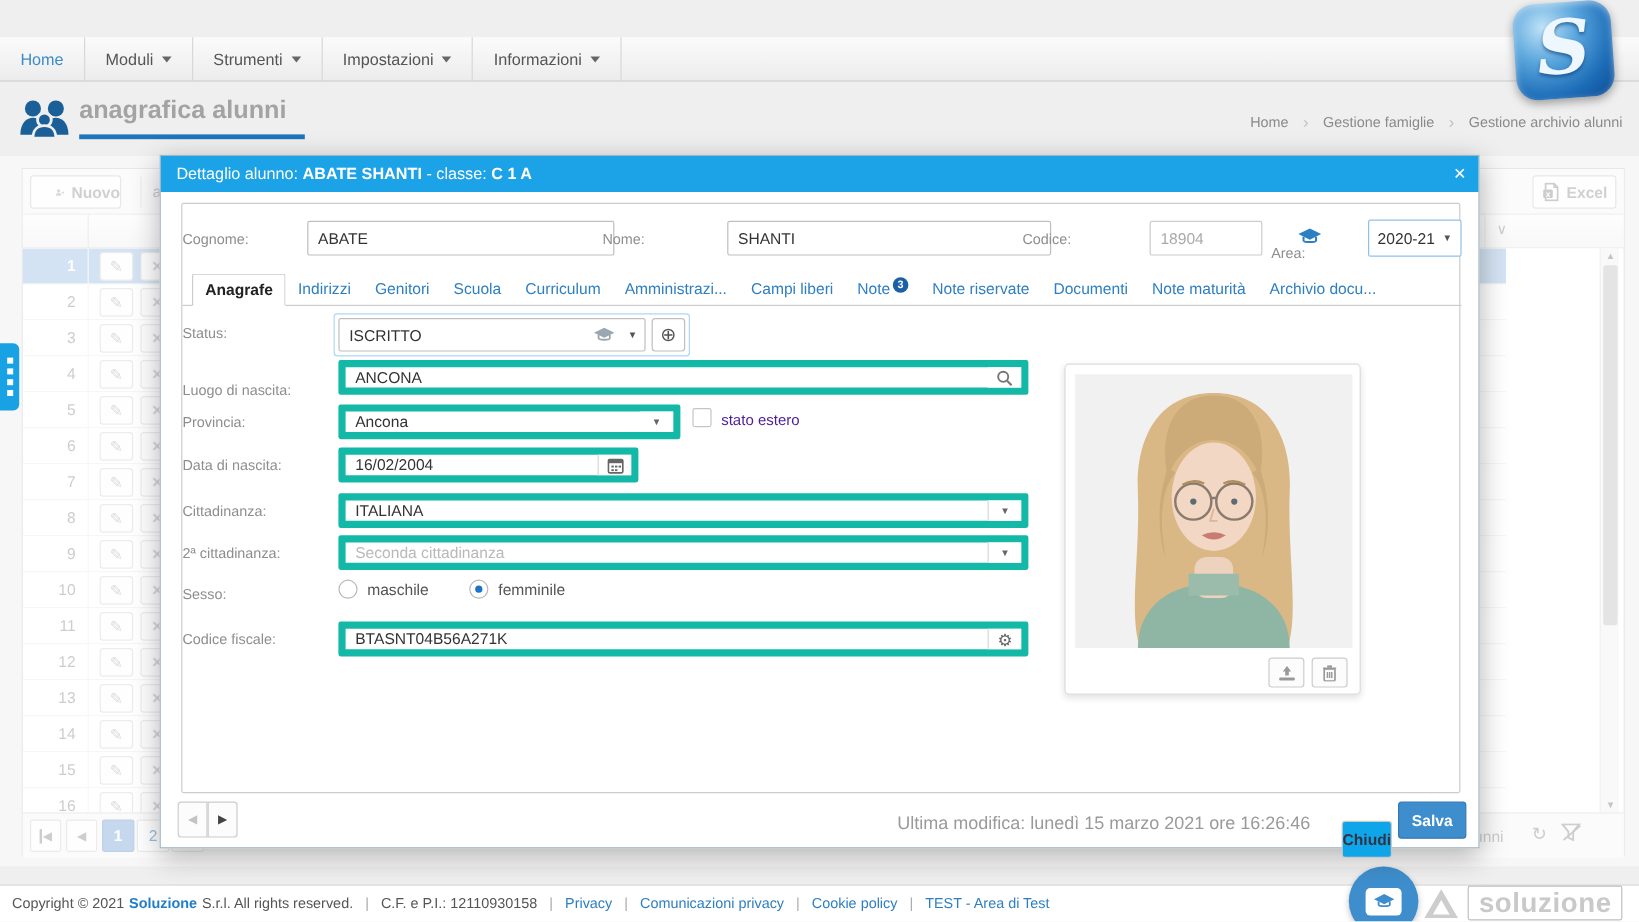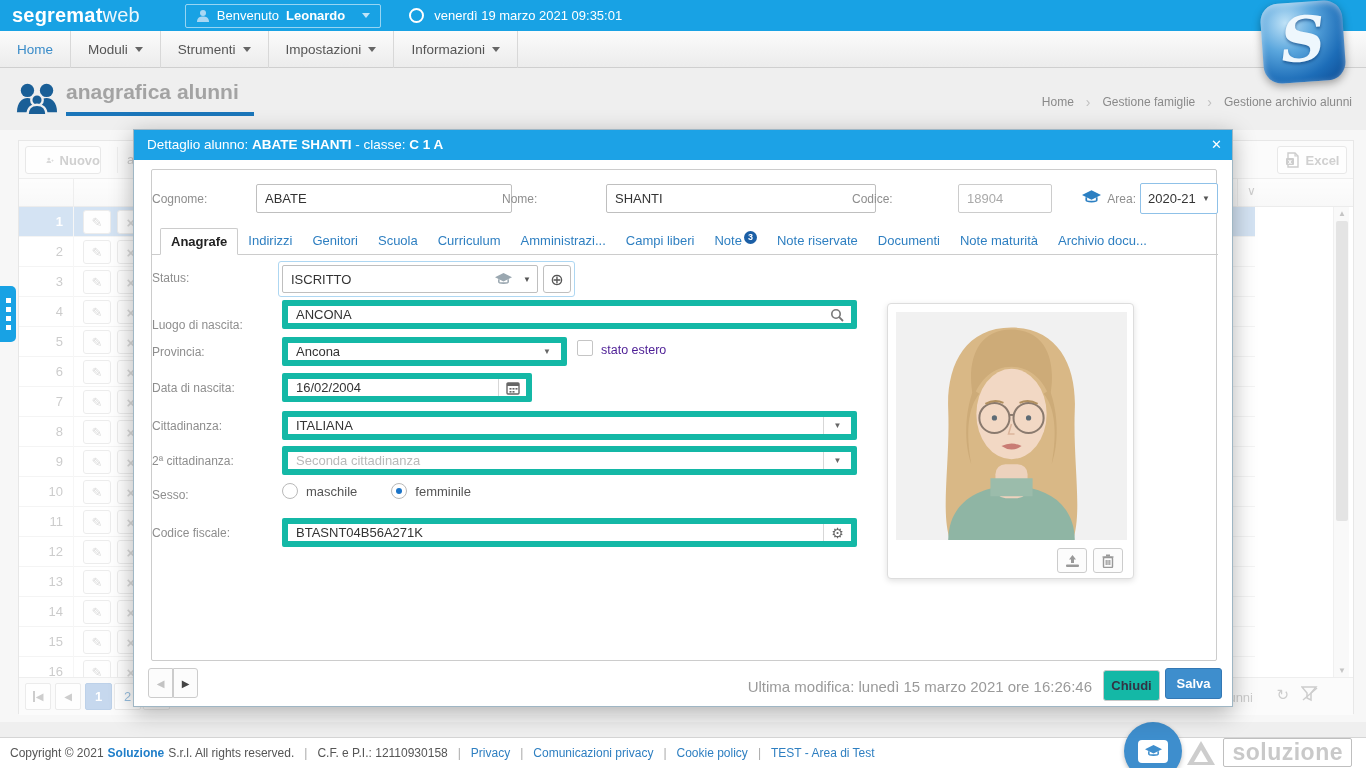--- a/index.html
+++ b/index.html
@@ -149,21 +149,21 @@
   .photo svg { width:100%; height:100%; display:block; }
   .photo-btn { position:absolute; top:244px; width:30px; height:25px; border:1px solid #ccc; border-radius:3px; background:#fcfcfc; display:flex; align-items:center; justify-content:center; color:#999; cursor:pointer; }
   .photo-btn.upload { right:46px; }
   .photo-btn.trash { right:10px; }
 
   
   .mnav-btn { position:absolute; top:538px; width:25px; height:30px; background:#fcfcfc; border:1px solid #ccc; display:flex; align-items:center; justify-content:center; font-size:10px; cursor:pointer; }
   .mnav-prev { left:14px; border-radius:3px 0 0 3px; color:#c3c3c3; }
   .mnav-next { left:39px; border-radius:0 3px 3px 0; color:#444; }
   .last-mod { position:absolute; right:140px; top:548px; font-size:15px; color:#9a9a9a; }
-  .btn-chiudi { position:absolute; right:72px; top:540px; width:57px; height:31px; background:#14b8a6; border:1px solid #c9c9c9; border-radius:3px; font-size:13px; font-weight:bold; color:#334; display:flex; align-items:center; justify-content:center; cursor:pointer; }
+  .btn-chiudi { position:absolute; right:72px; top:554px; width:42px; height:31px; background:#0ea5e9; border:1px solid #c9c9c9; border-radius:3px; font-size:13px; font-weight:bold; color:#334; display:flex; align-items:center; justify-content:center; cursor:pointer; }
   .btn-salva { position:absolute; right:10px; top:538px; width:57px; height:31px; background:#3e8ecd; border:1px solid #3478b4; border-radius:3px; font-size:13px; font-weight:bold; color:#fff; display:flex; align-items:center; justify-content:center; cursor:pointer; }
 
   
   .footer { position:absolute; left:0; top:737px; width:1366px; height:31px; background:#fff; border-top:1px solid #d5d5d5; display:flex; align-items:center; font-size:12px; color:#555; padding-left:10px; z-index:3; }
   .footer .co { color:#1f7ec9; font-weight:bold; margin:0 4px; }
   .footer .fsep { color:#aaa; margin:0 10px; }
   .footer a.flink { color:#2e7fc1; text-decoration:none; cursor:pointer; }
   .chat-fab { position:absolute; left:1124px; top:722px; width:58px; height:58px; border-radius:50%; background:#3e8ecd; z-index:5; display:flex; align-items:center; justify-content:center; cursor:pointer; box-shadow:0 2px 5px rgba(0,0,0,.25); }
   .chat-card { width:30px; height:23px; background:#fff; border-radius:4px; display:flex; align-items:center; justify-content:center; color:#3e8ecd; }
   .soluzione-logo { position:absolute; right:14px; top:738px; display:flex; align-items:center; gap:8px; z-index:4; }
@@ -171,36 +171,20 @@
   .soluzione-logo .tri::after { content:""; position:absolute; left:-7px; top:9px; width:0; height:0; border-left:7px solid transparent; border-right:7px solid transparent; border-bottom:12px solid #fff; }
   .soluzione-logo .txt { font-size:23px; font-weight:bold; color:#c9c9c9; letter-spacing:0.5px; }
 
   .title-ic svg, .cap-svg, .ic-svg { display:block; }
 </style>
 </head>
 <body>
 
 <div class="viewport">
 
-  <div class="topbar">
-    <div class="brand"><b>segremat</b><span class="lite">web</span></div>
-    <div class="userbox">
-      <svg class="user-ic" viewBox="0 0 14 14">
-          <circle cx="7" cy="4" r="3" fill="#a8d7f3"></circle>
-          <path d="M1 13 C1 8.5 4 7.5 7 7.5 C10 7.5 13 8.5 13 13 Z" fill="#a8d7f3"></path>
-        </svg>
-      <span>Benvenuto</span>
-      <span class="uname">Leonardo</span>
-      <span class="caret-w"></span>
-    </div>
-    <div class="clockwrap">
-      <span class="clock-ic"></span>
-      <span>venerdì 19 marzo 2021 09:35:01</span>
-    </div>
-  </div>
 
   <div class="navbar">
       <div class="nav-item active">
         <span>Home</span>
       </div>
       <div class="nav-item">
         <span>Moduli</span>
         <span class="nav-caret"></span>
       </div>
       <div class="nav-item">
@@ -420,21 +404,21 @@
       <div class="fld-label tf-cognome-lbl">Cognome:</div>
       <input class="txt tf-cognome" value="ABATE" style="">
       <div class="fld-label tf-nome-lbl">Nome:</div>
       <input class="txt tf-nome" value="SHANTI" style="">
       <div class="fld-label tf-codice-lbl">Codice:</div>
       <input class="txt disabled tf-codice" value="18904" style="">
       <svg class="area-cap cap-svg" viewBox="0 0 20 14">
           <polygon points="10,0 20,5 10,10 0,5" fill="currentColor"></polygon>
           <path d="M4.5 7.2 V10.5 C4.5 12.3 15.5 12.3 15.5 10.5 V7.2" fill="none" stroke="currentColor" stroke-width="1.8"></path>
         </svg>
-      <div class="fld-label tf-area-lbl" style="left:952px;width:32px;">Area:</div>
+      <div class="fld-label tf-area-lbl" style="left:904px;width:32px;margin-top:12px;">Area:</div>
       <div class="area-select">
         <span>2020-21</span>
         <span class="dd-arrow">▼</span>
       </div>
 
       <div class="tabs">
           <div class="tab active"><span>Anagrafe</span></div>
           <div class="tab"><span>Indirizzi</span></div>
           <div class="tab"><span>Genitori</span></div>
           <div class="tab"><span>Scuola</span></div>

